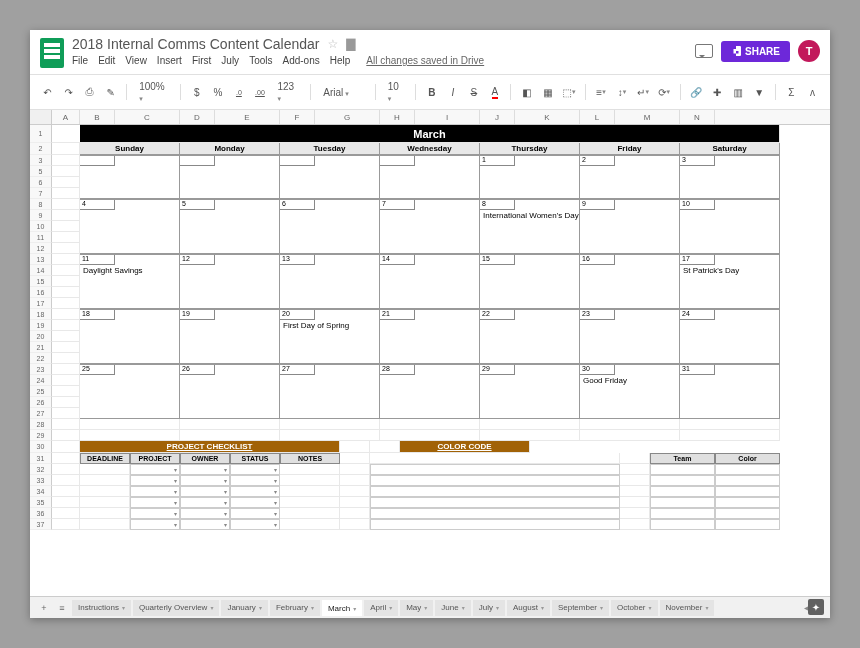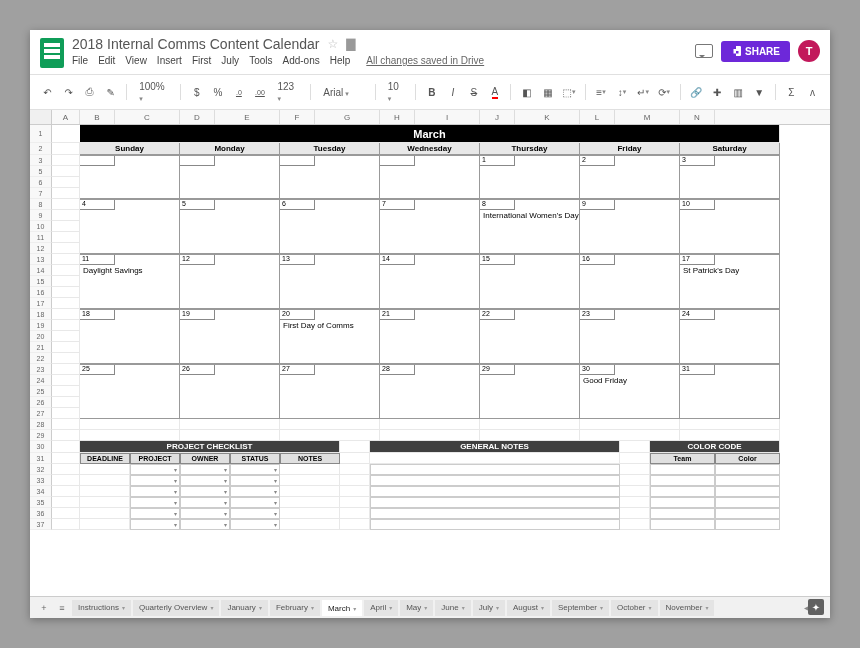--- a/index.html
+++ b/index.html
@@ -51,21 +51,21 @@
   .cell { border-right:1px solid #e8e8e8; border-bottom:1px solid #e8e8e8; font-size:8px; padding:1px 3px; overflow:hidden; white-space:nowrap; flex-shrink:0; display:flex; align-items:center; }
   
   
   .month-title { background:#000; color:#fff; font-weight:bold; font-size:11px; justify-content:center; }
   .dayhdr { background:#e8e8e8; font-weight:bold; font-size:8px; justify-content:center; border-right:1px solid #999; border-bottom:1px solid #999; }
   .daynum-wrap { border-top:1px solid #999; border-right:1px solid #999; }
   .daynum { border:1px solid #888; border-top:none; border-left:none; width:35px; height:10px; font-size:7px; padding-left:2px; }
   .daybody { border-right:1px solid #999; }
   .daybody.last { border-bottom:1px solid #999; }
   
-  .section-hdr { background:#404040; color:#fff; font-weight:bold; font-size:8px; justify-content:center; }
+  .section-hdr { background:#a16207; color:#fff; font-weight:bold; font-size:8px; justify-content:center;text-decoration:underline; }
   .sub-hdr { background:#e0e0e0; font-weight:bold; font-size:7px; justify-content:center; border:1px solid #888; }
   .dd-cell { border:1px solid #ccc; position:relative; }
   .dd-cell::after { content:'▾'; position:absolute; right:2px; font-size:6px; color:#888; }
   
   
   .tabbar { border-top:1px solid #ccc; background:#f1f1f1; display:flex; align-items:center; padding:0 6px; height:22px; gap:2px; font-size:9px; position:relative; }
   .tab-btn { width:16px; height:16px; display:flex; align-items:center; justify-content:center; color:#666; cursor:default; }
   .tab { background:#e4e4e4; padding:3px 6px; border-radius:0; color:#555; display:flex; align-items:center; gap:3px; font-size:8px; }
   .tab.active { background:#fff; color:#222; border-top:2px solid #fff; margin-top:-1px; }
   .tab::after { content:'▾'; font-size:6px; color:#999; }
@@ -411,21 +411,21 @@
           </div>
           <div class="cell daynum-wrap" style="width: 100px; padding: 0px; border-bottom: none;">
             <div class="daynum">24</div>
           </div>
         </div>
         <div class="row" style="height: 11px;">
           <div class="rowhdr" style="height: 11px;">19</div>
           <div class="cell " style="width: 28px;"></div>
           <div class="cell daybody" style="width: 100px; border-bottom: none;"></div>
           <div class="cell daybody" style="width: 100px; border-bottom: none;"></div>
-          <div class="cell daybody" style="width: 100px; border-bottom: none;">First Day of Comms</div>
+          <div class="cell daybody" style="width: 100px; border-bottom: none;">First Day of Spring</div>
           <div class="cell daybody" style="width: 100px; border-bottom: none;"></div>
           <div class="cell daybody" style="width: 100px; border-bottom: none;"></div>
           <div class="cell daybody" style="width: 100px; border-bottom: none;"></div>
           <div class="cell daybody" style="width: 100px; border-bottom: none;"></div>
         </div>
         <div class="row" style="height: 11px;">
           <div class="rowhdr" style="height: 11px;">20</div>
           <div class="cell " style="width: 28px;"></div>
           <div class="cell daybody" style="width: 100px; border-bottom: none;"></div>
           <div class="cell daybody" style="width: 100px; border-bottom: none;"></div>
@@ -546,21 +546,20 @@
           <div class="cell " style="width: 100px;"></div>
           <div class="cell " style="width: 100px;"></div>
           <div class="cell " style="width: 100px;"></div>
           <div class="cell " style="width: 100px;"></div>
         </div>
         <div class="row" style="height: 12px;">
           <div class="rowhdr" style="height: 12px;">30</div>
           <div class="cell " style="width: 28px;"></div>
           <div class="cell section-hdr" style="width: 260px;">PROJECT CHECKLIST</div>
           <div class="cell " style="width: 30px;"></div>
-          <div class="cell section-hdr" style="width: 250px;">GENERAL NOTES</div>
           <div class="cell " style="width: 30px;"></div>
           <div class="cell section-hdr" style="width: 130px;">COLOR CODE</div>
         </div>
         <div class="row" style="height: 11px;">
           <div class="rowhdr" style="height: 11px;">31</div>
           <div class="cell " style="width: 28px;"></div>
           <div class="cell sub-hdr" style="width: 50px;">DEADLINE</div>
           <div class="cell sub-hdr" style="width: 50px;">PROJECT</div>
           <div class="cell sub-hdr" style="width: 50px;">OWNER</div>
           <div class="cell sub-hdr" style="width: 50px;">STATUS</div>

